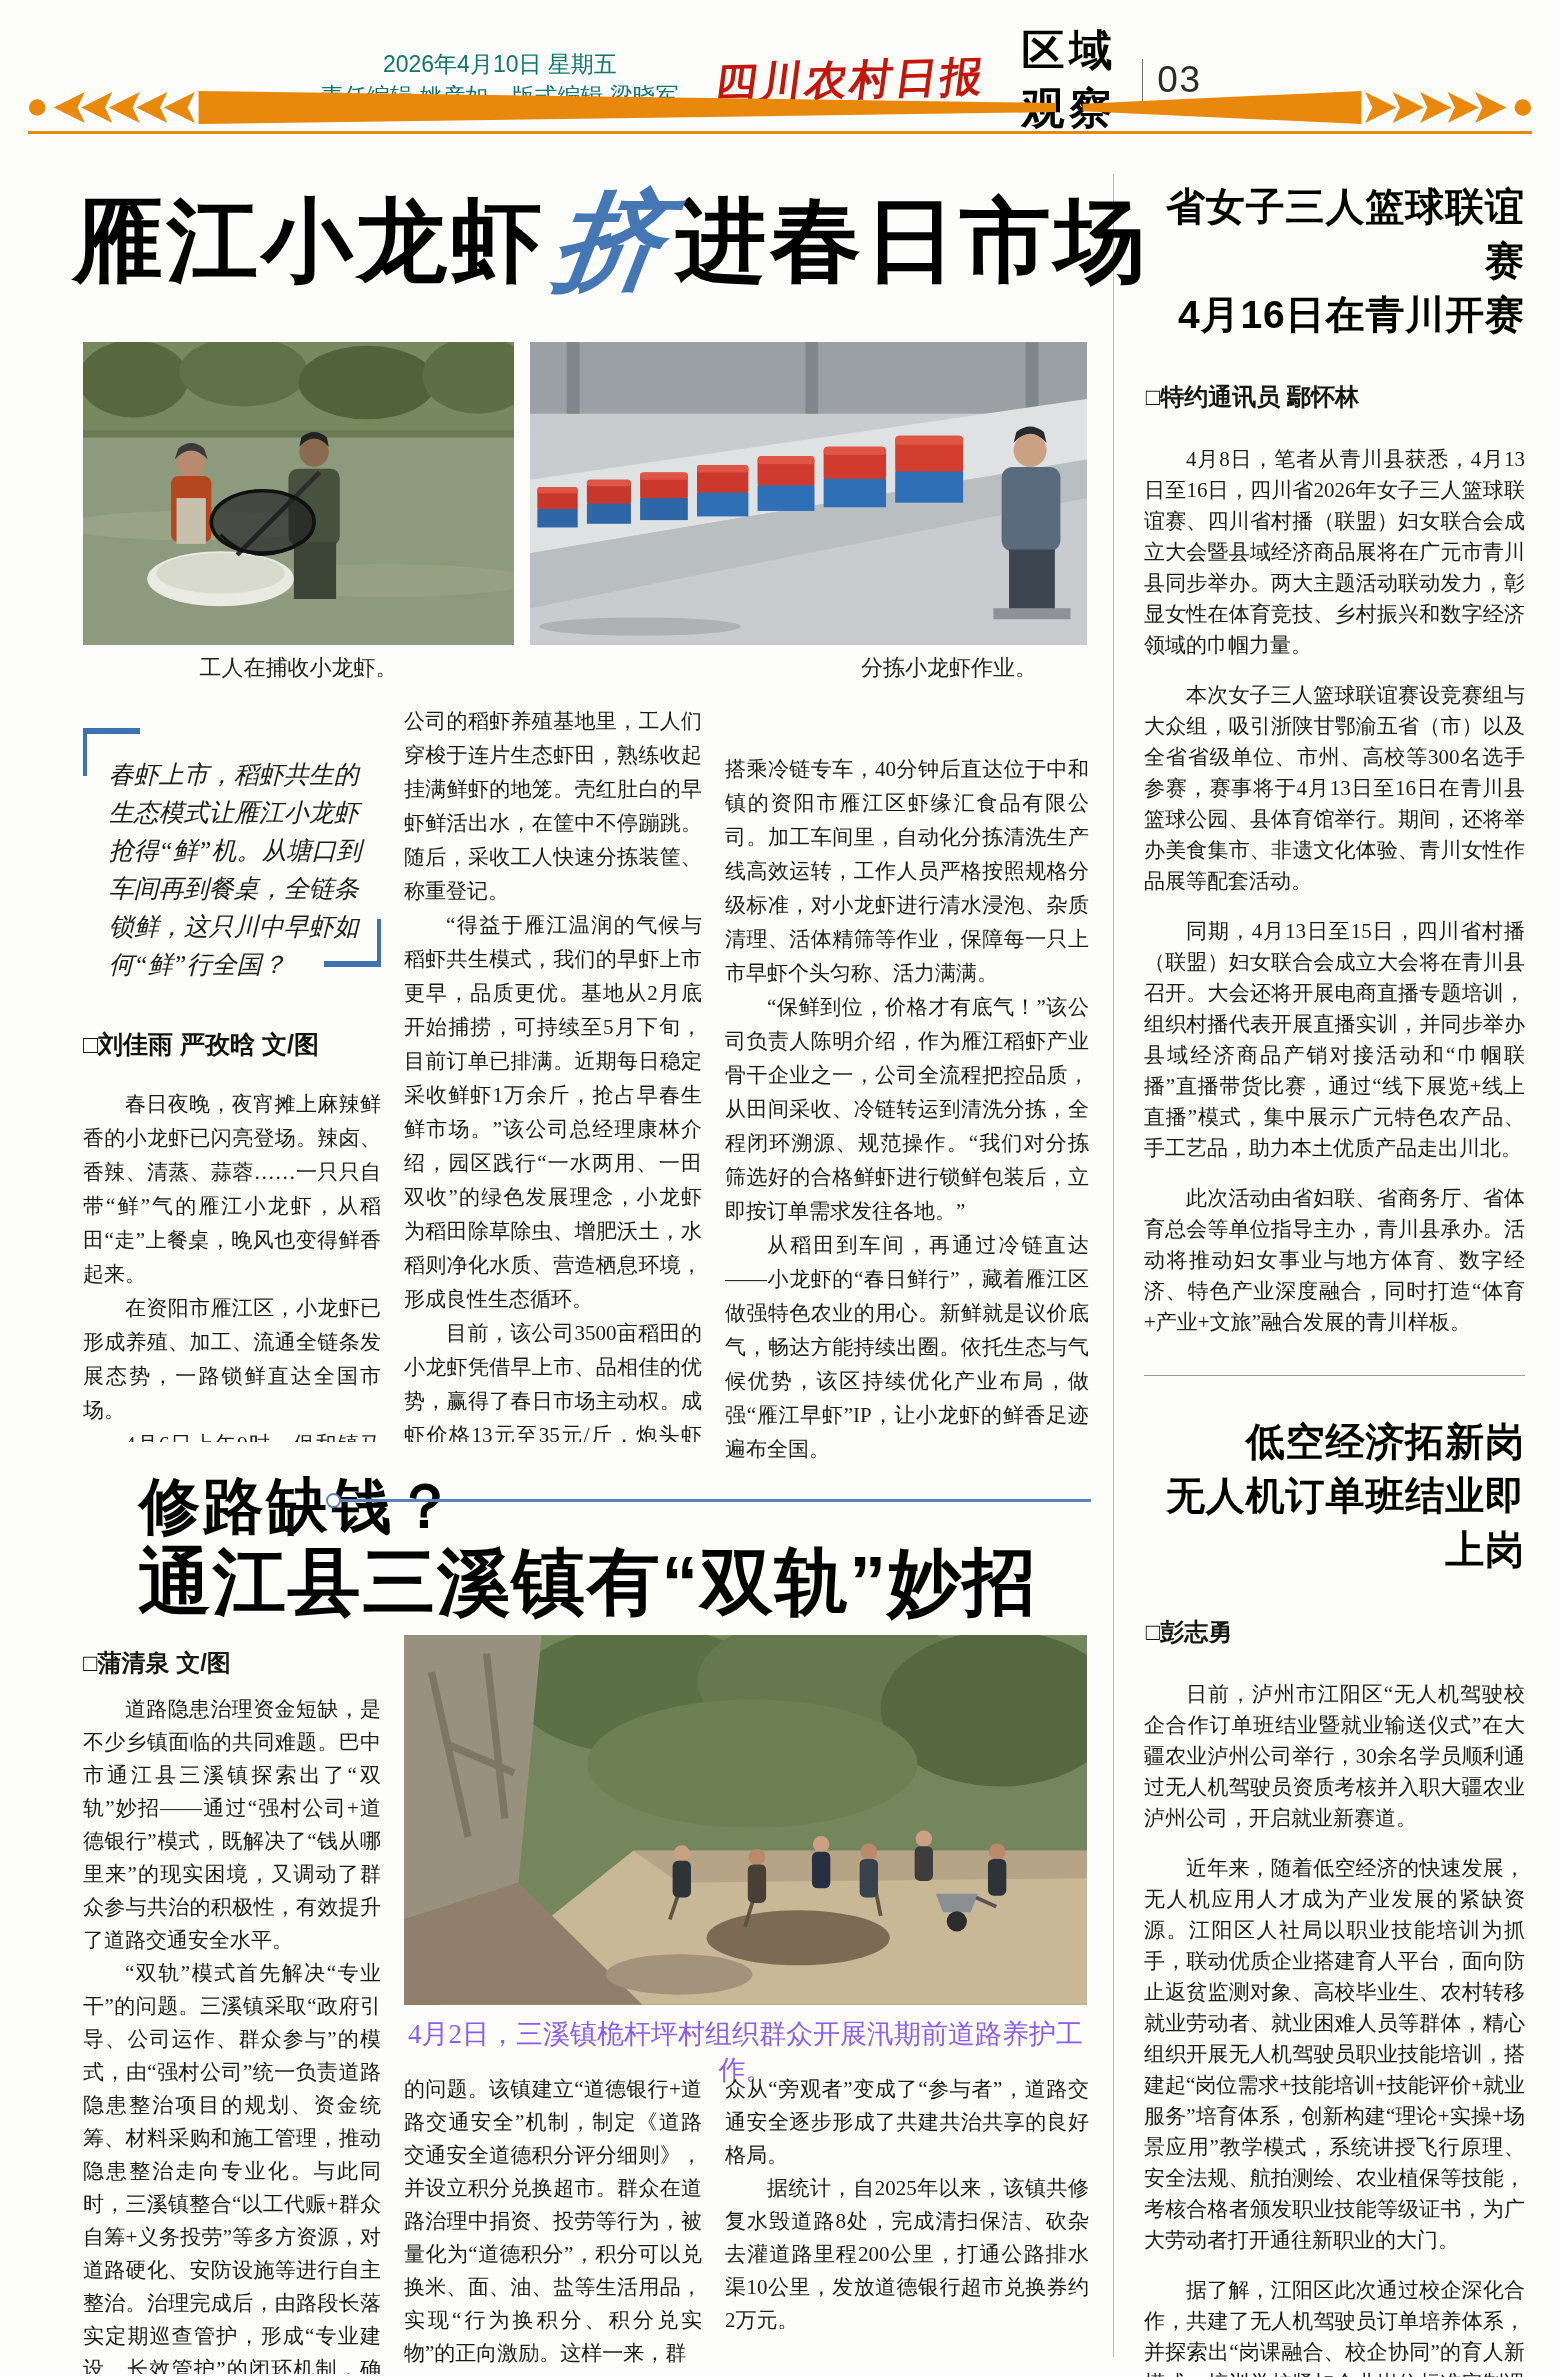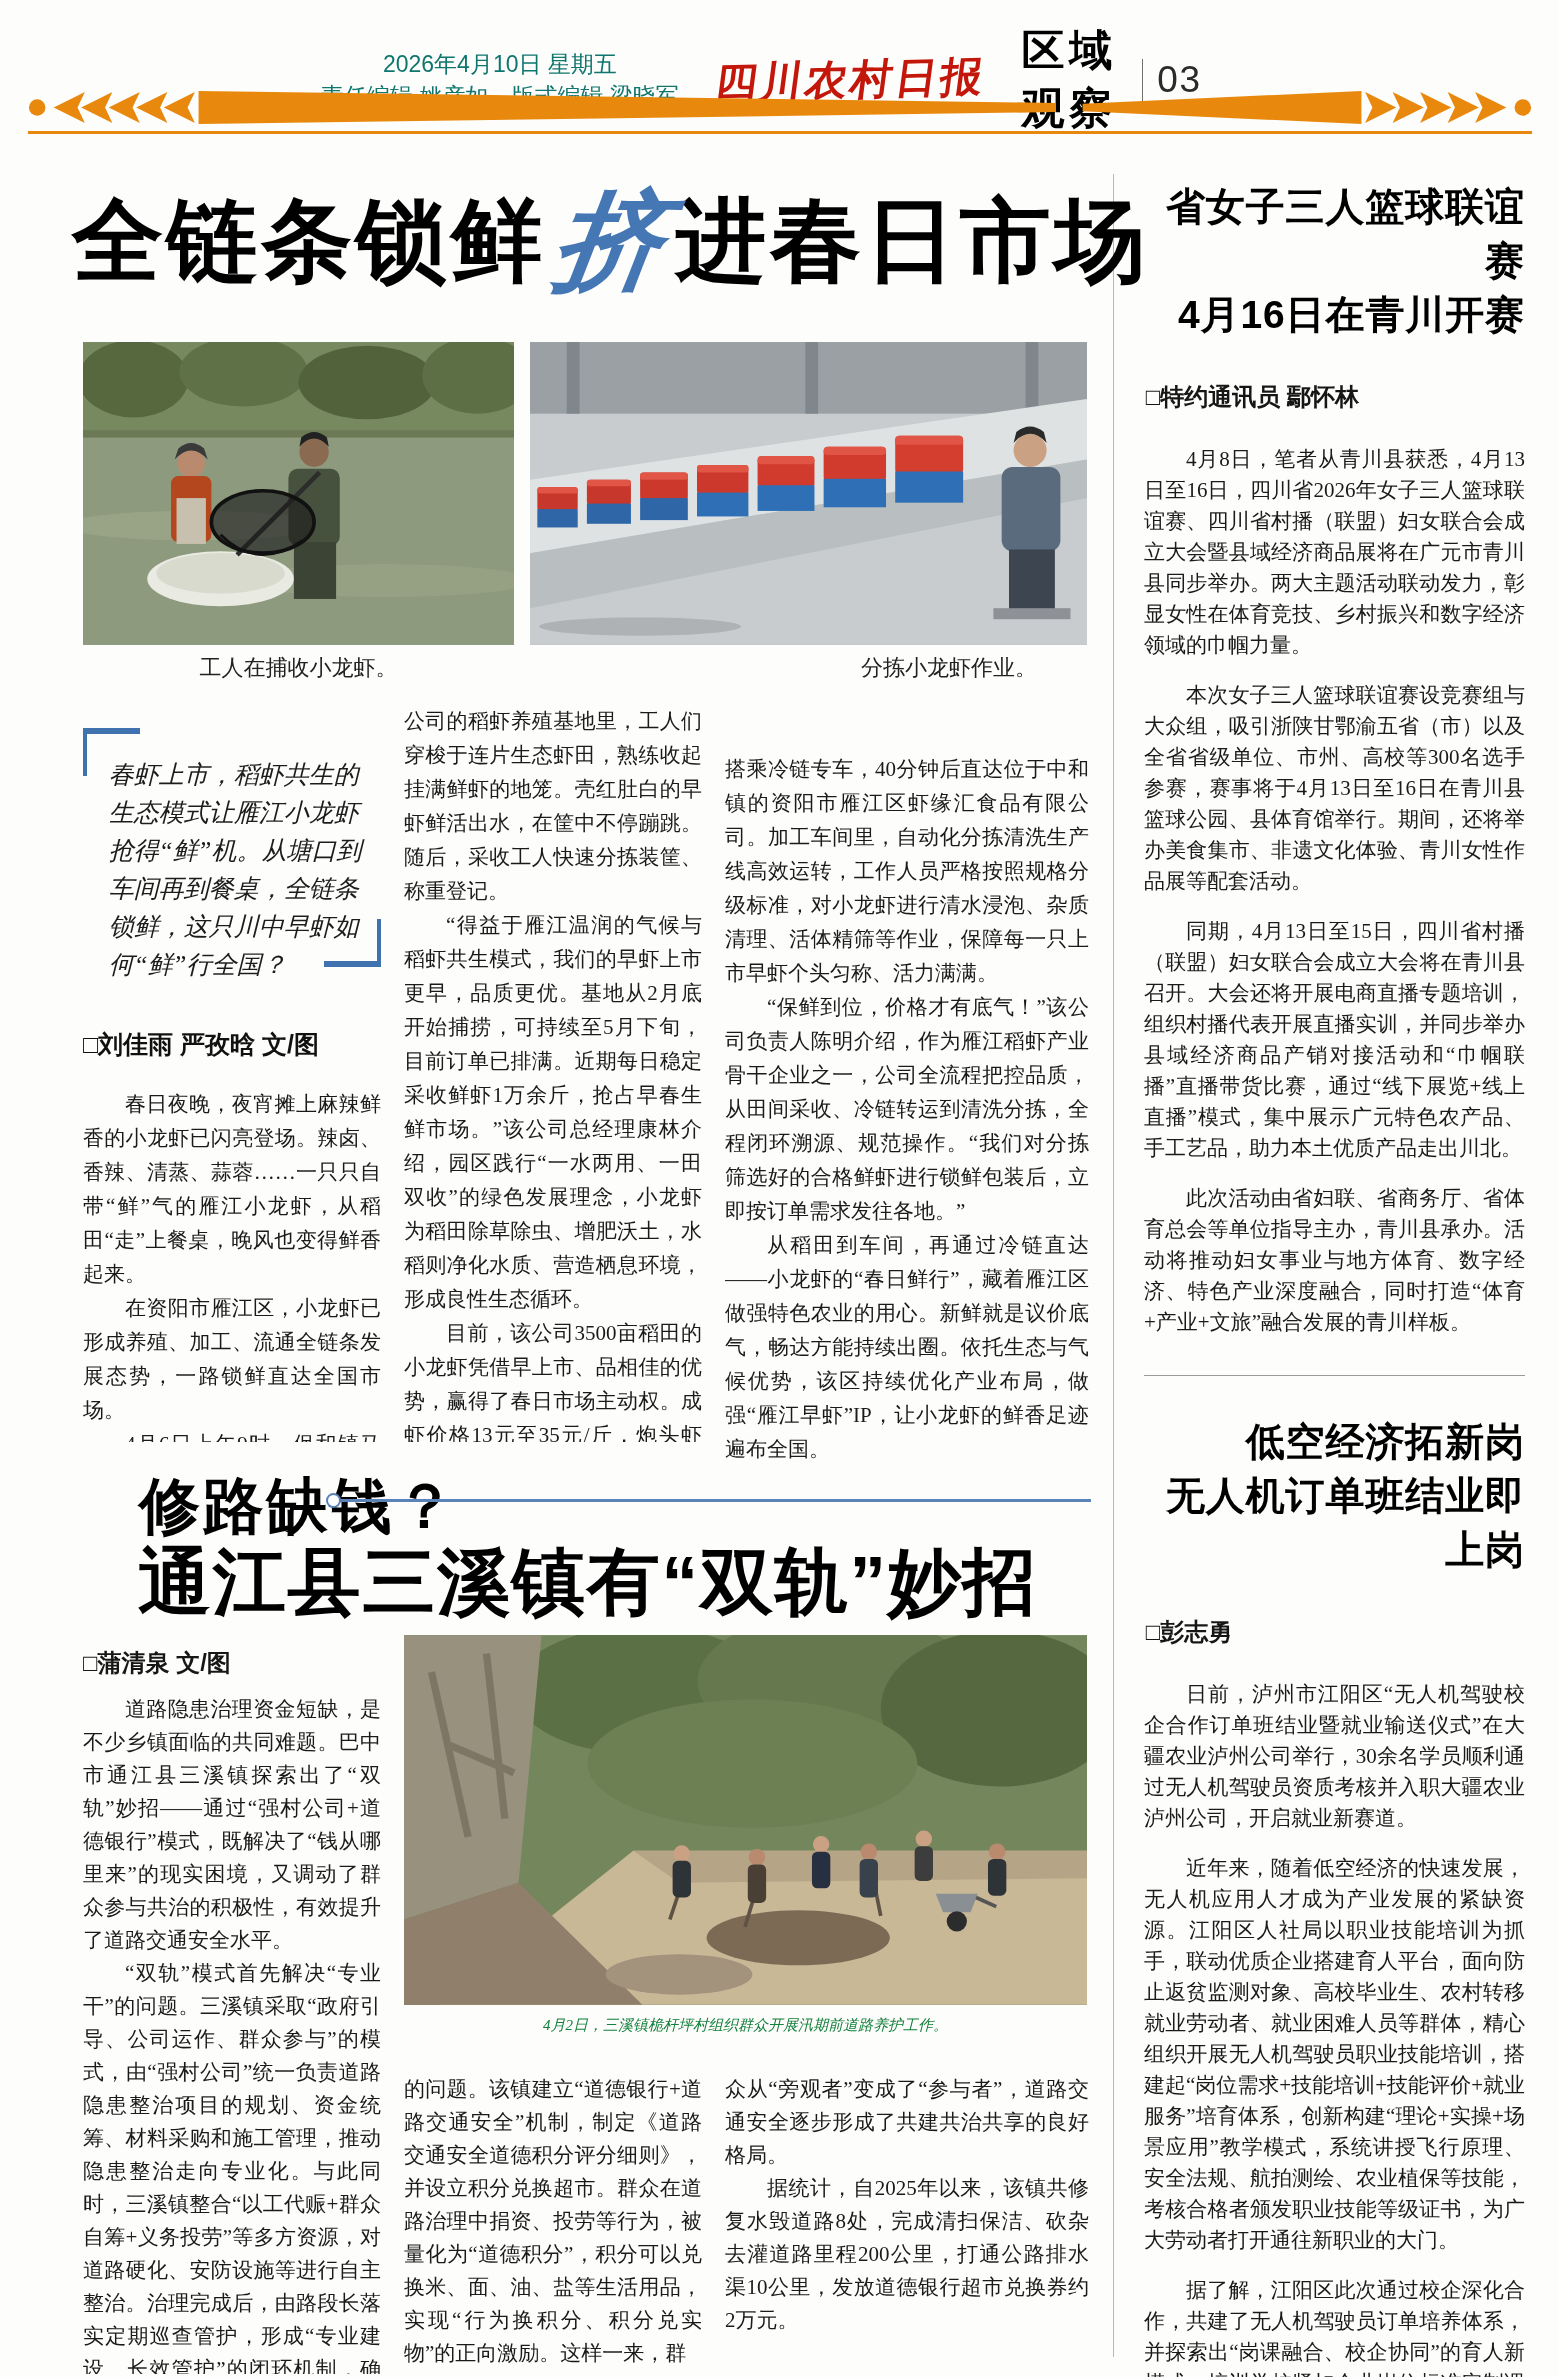--- a/index.html
+++ b/index.html
@@ -66,21 +66,21 @@
              font-weight:bold; font-size:61px; letter-spacing:2.8px; color:#000; }
   .b-rule { position:absolute; top:1499px; left:341px; width:750px; height:2.8px; background:#5b83b8; }
   .b-rule::before { content:""; position:absolute; left:-14.7px; top:-6.4px; width:11px; height:11px;
                     border:2.8px solid #5b83b8; border-radius:50%; background:#fff; }
   .b-head2 { position:absolute; top:1534px; left:138px; font-family:"Liberation Sans",sans-serif;
              font-weight:bold; font-size:73px; letter-spacing:1.8px; white-space:nowrap; color:#000; }
   .b-byline { position:absolute; top:1647px; left:83px; font-family:"Liberation Sans",sans-serif;
               font-weight:bold; font-size:24px; }
   .photo3 { top:1635px; left:404px; width:683px; height:370px; }
   .b-cap { position:absolute; top:2016px; left:404px; width:683px; text-align:center;
-           font-style:italic; font-size:15px; color:#15803d; }
+           font-size:27px; color:#8b5cf6; }
   .b-col1 { top:1693px; left:83px;  width:298px; height:681px; }
   .b-col2 { top:2073px; left:404px; width:298px; height:301px; }
   .b-col3 { top:2073px; left:725px; width:364px; height:301px; }
   .b-body p { font-size:21px; line-height:33px; text-align:justify; text-indent:2em; color:#1a1a1a; }
 </style>
 </head>
 <body>
 
 <div class="page">
 
@@ -112,21 +112,21 @@
       <path d="M1552,21 L1518,4 L1526,21 L1518,38 Z"></path>
       <path d="M1522,21 L1488,4 L1496,21 L1488,38 Z"></path>
       <path d="M1492,21 L1458,4 L1466,21 L1458,38 Z"></path>
       <polygon points="1454,3 1150,17 1150,25 1454,39"></polygon>
     </g>
   </svg>
   <div class="orange-hairline"></div>
 
   <div class="v-divider"></div>
 
-  <h1 class="main-headline"><span>全链条锁鲜</span><span class="headline-accent" style="color:#4677b5;">挤</span><span>进春日市场</span></h1>
+  <h1 class="main-headline"><span>雁江小龙虾</span><span class="headline-accent" style="color:#4677b5;">挤</span><span>进春日市场</span></h1>
 
   <div class="photo photo1">
     <svg width="431" height="303" viewBox="0 0 470 330">
       <rect width="470" height="330" fill="#8e9a7e"></rect>
       <rect width="470" height="100" fill="#77895f"></rect>
       <ellipse cx="55" cy="40" rx="60" ry="42" fill="#57683f"></ellipse>
       <ellipse cx="175" cy="32" rx="70" ry="38" fill="#5f7146"></ellipse>
       <ellipse cx="310" cy="44" rx="75" ry="40" fill="#52633c"></ellipse>
       <ellipse cx="430" cy="36" rx="60" ry="42" fill="#5d6f45"></ellipse>
       <rect y="96" width="470" height="8" fill="#6b7a55"></rect>

